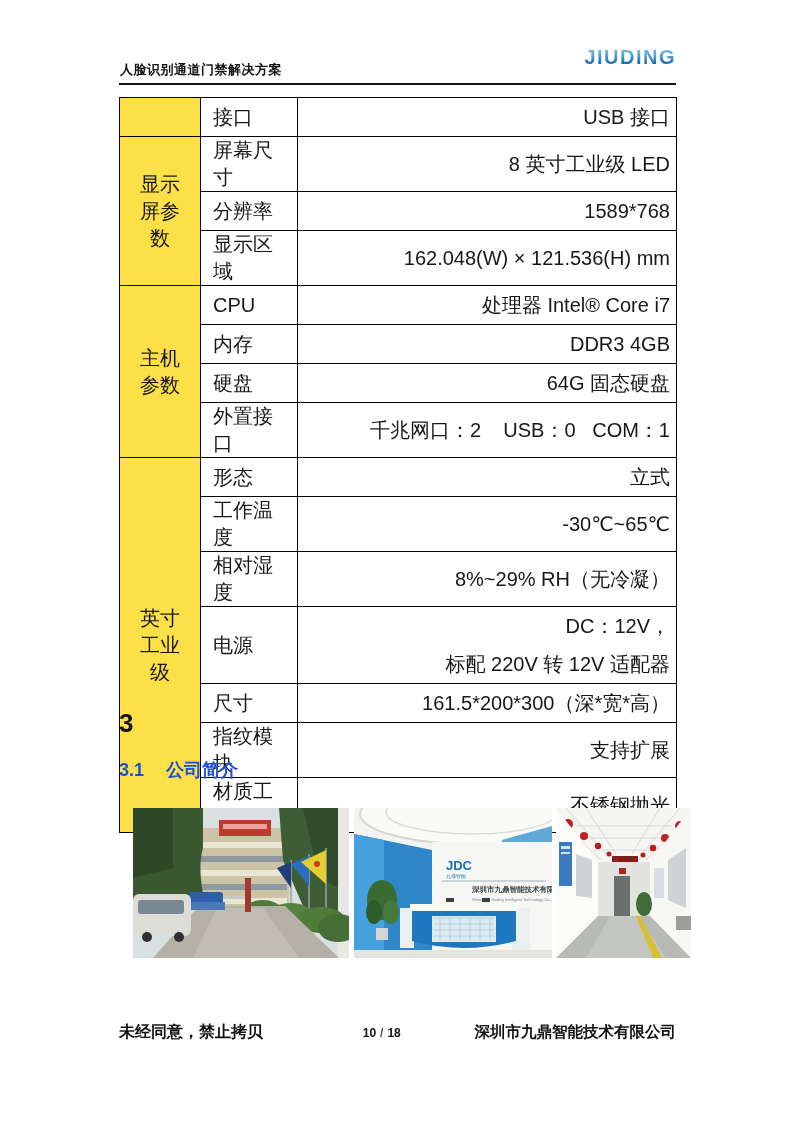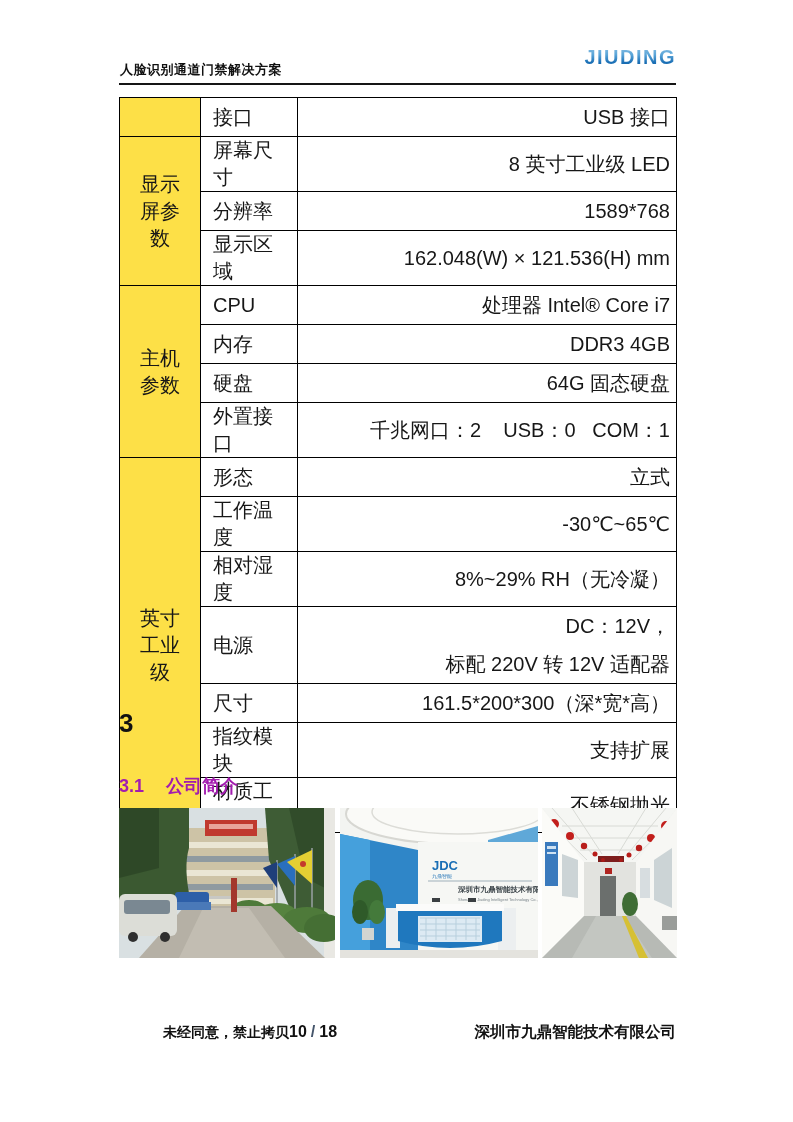--- a/index.html
+++ b/index.html
@@ -23,31 +23,31 @@
   table.spec{
     position:absolute;left:119px;top:97px;width:557px;border-collapse:collapse;
     table-layout:fixed;font-size:20px;color:#171717;
   }
   table.spec td{border:1px solid #000;padding:0 6px 0 12px;vertical-align:middle;overflow:hidden;}
   table.spec td.group{background:#fde047;text-align:center;padding:0 12px;}
   table.spec td.value{white-space:pre-wrap;line-height:1.9;text-align:right;}
   
   .h1{position:absolute;left:119px;top:708px;font-size:26px;font-weight:bold;color:#111;display:flex;align-items:baseline;}
   .h1 .num{margin-right:15px;}
-  .h2{position:absolute;left:119px;top:774px;font-size:18px;font-weight:bold;color:#a21caf;display:flex;align-items:baseline;}
+  .h2{position:absolute;left:119px;top:758px;font-size:18px;font-weight:bold;color:#1d4ed8;display:flex;align-items:baseline;}
   .h2 .num{margin-right:22px;}
   
-  .photos{position:absolute;left:119px;top:808px;width:558px;height:150px;display:flex;}
+  .photos{position:absolute;left:133px;top:808px;width:558px;height:150px;display:flex;}
   .photos svg{display:block;height:150px;}
   .photo-gap{width:5px;flex:none;}
   .photo-gap2{width:4px;flex:none;}
   
   .footer{position:absolute;left:119px;top:1022px;width:557px;display:flex;align-items:baseline;}
-  .footer-notice{width:170px;font-size:14px;font-weight:bold;color:#111;text-align:right;}
-  .footer-page{flex:1;font-size:16px;font-weight:bold;color:#111;}
+  .footer-notice{width:170px;font-size:16px;font-weight:bold;color:#111;}
+  .footer-page{flex:1;text-align:center;font-size:12px;font-weight:bold;color:#111;}
   .footer-page .sep{color:#44546a;padding:0 4px;}
   .footer-company{font-size:15.5px;font-weight:bold;color:#111;white-space:nowrap;}
 </style>
 </head>
 <body>
 
 <div class="page">
 
   <div class="doc-header-title">人脸识别通道门禁解决方案</div>
   <div class="logo">JIUDING</div>

